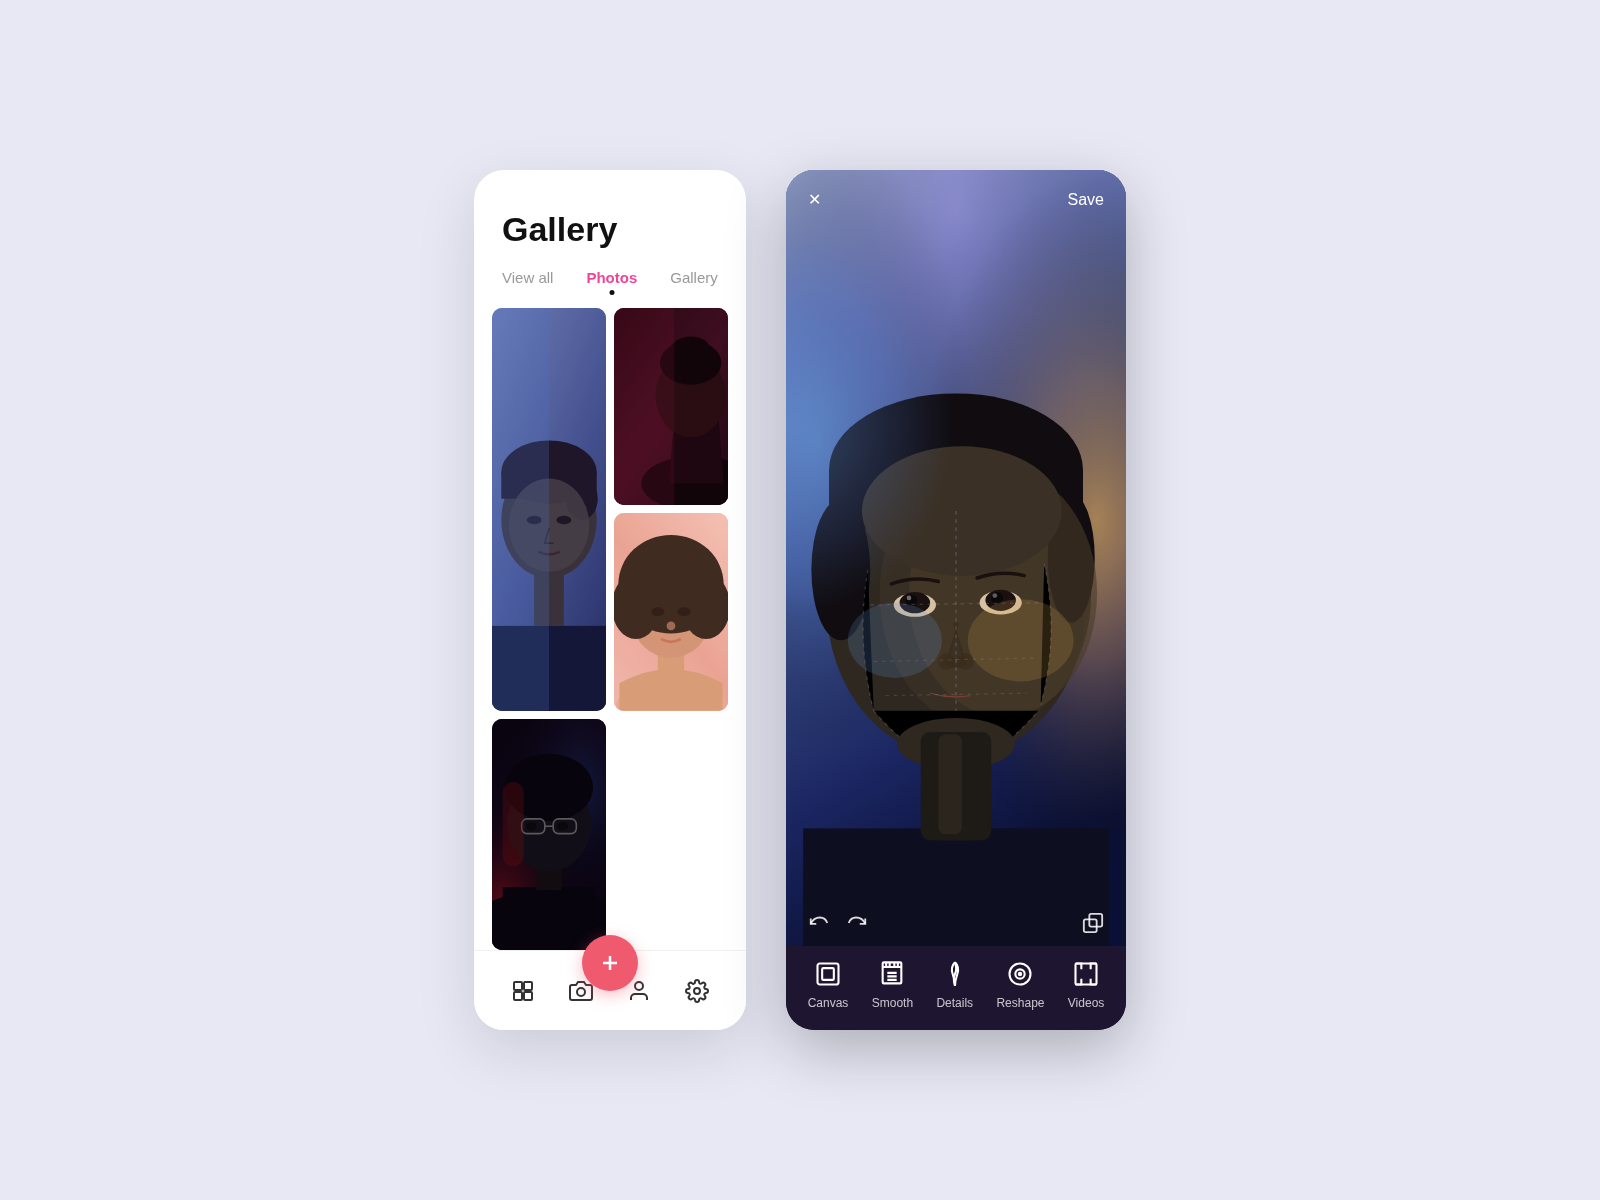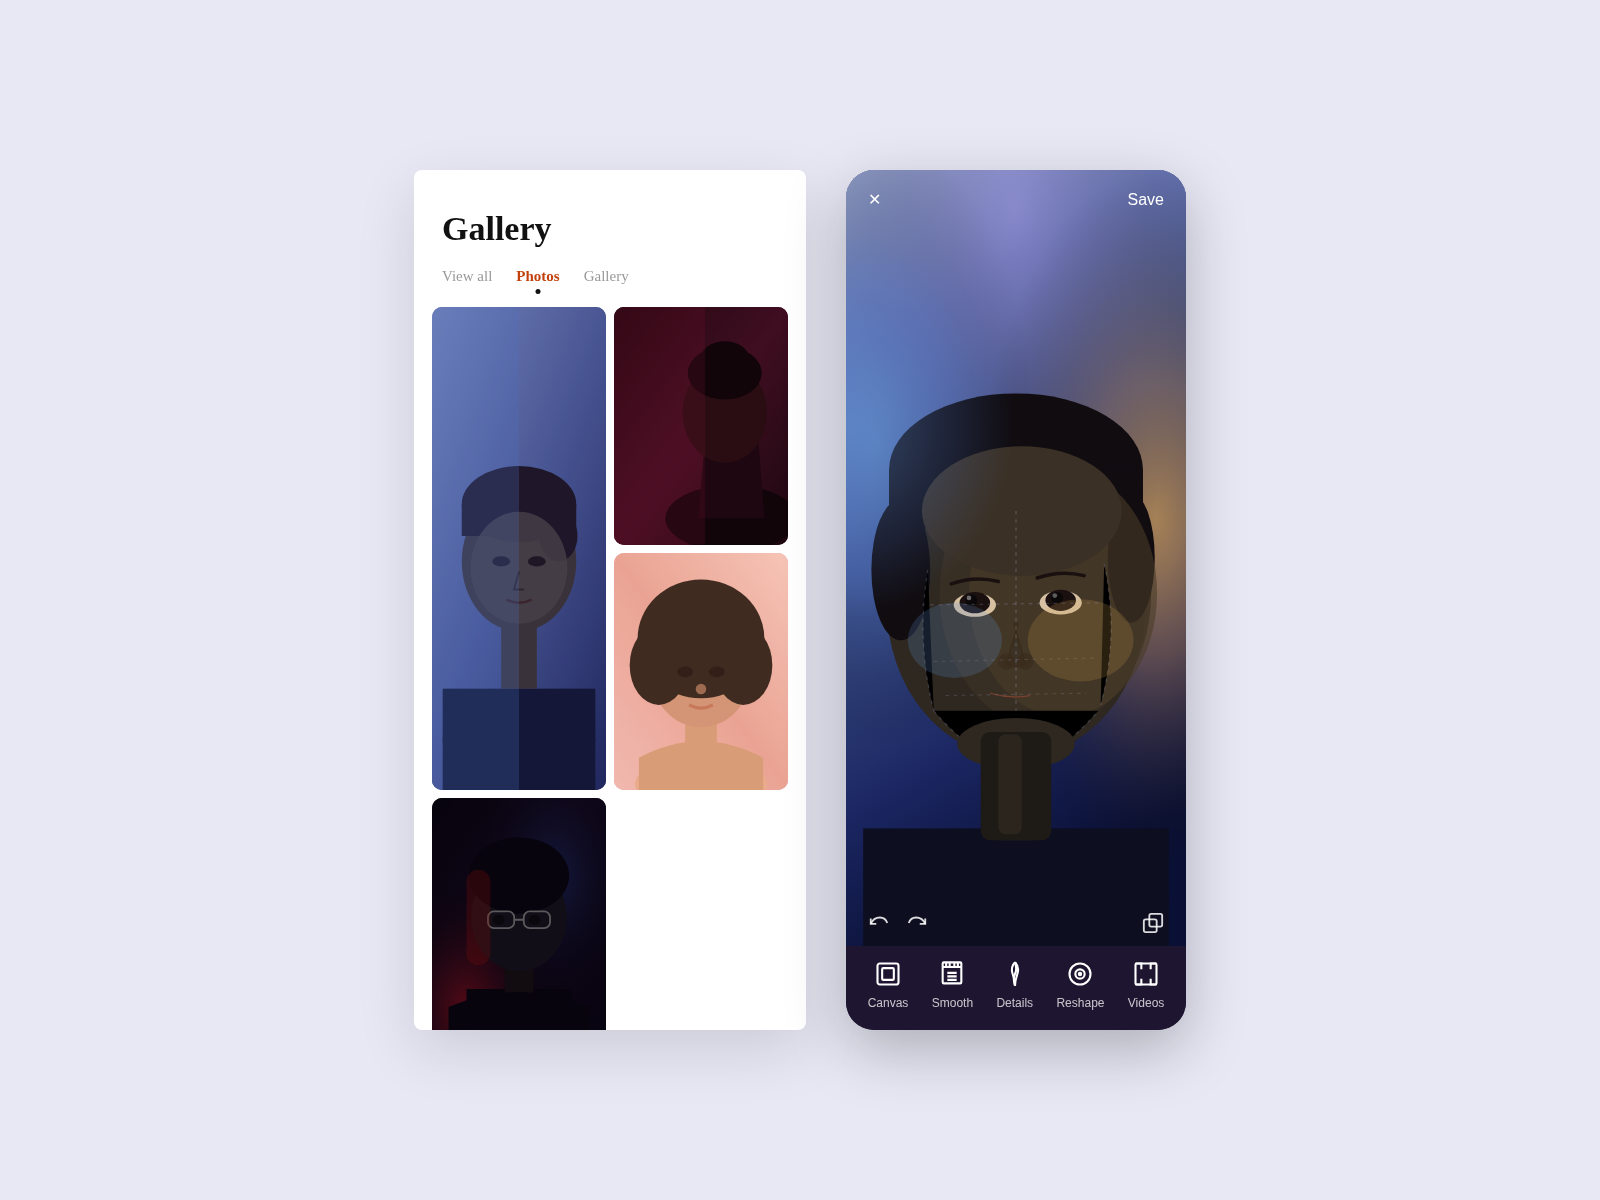--- a/index.html
+++ b/index.html
@@ -10,60 +10,59 @@
       display: flex;
       align-items: center;
       justify-content: center;
       gap: 40px;
       font-family: -apple-system, BlinkMacSystemFont, 'Segoe UI', sans-serif;
       overflow: hidden;
     }
 
     
     .gallery-panel {
-      width: 392px;
+      width: 272px;
       height: 860px;
       background: #fff;
-      border-radius: 8px;
+      border-radius: 30px;
       box-shadow: 0 20px 60px rgba(0,0,0,0.12);
       display: flex;
       flex-direction: column;
       overflow: hidden;
       position: relative;
-      font-family: Liberation Serif, serif;
     }
 
     .gallery-header {
       padding: 40px 28px 0;
     }
 
     .gallery-title {
       font-size: 34px;
       font-weight: 800;
       color: #111;
       margin-bottom: 20px;
     }
 
     .gallery-tabs {
       display: flex;
-      gap: 24px;
+      gap: 33px;
       align-items: center;
       margin-bottom: 16px;
     }
 
     .gallery-tab {
       font-size: 15px;
       color: #999;
       cursor: pointer;
       padding-bottom: 6px;
       position: relative;
     }
 
     .gallery-tab.active {
-      color: #c2410c;
+      color: #ec4899;
       font-weight: 600;
     }
 
     .gallery-tab.active::after {
       content: '';
       position: absolute;
       bottom: -3px;
       left: 50%;
       transform: translateX(-50%);
       width: 5px;

